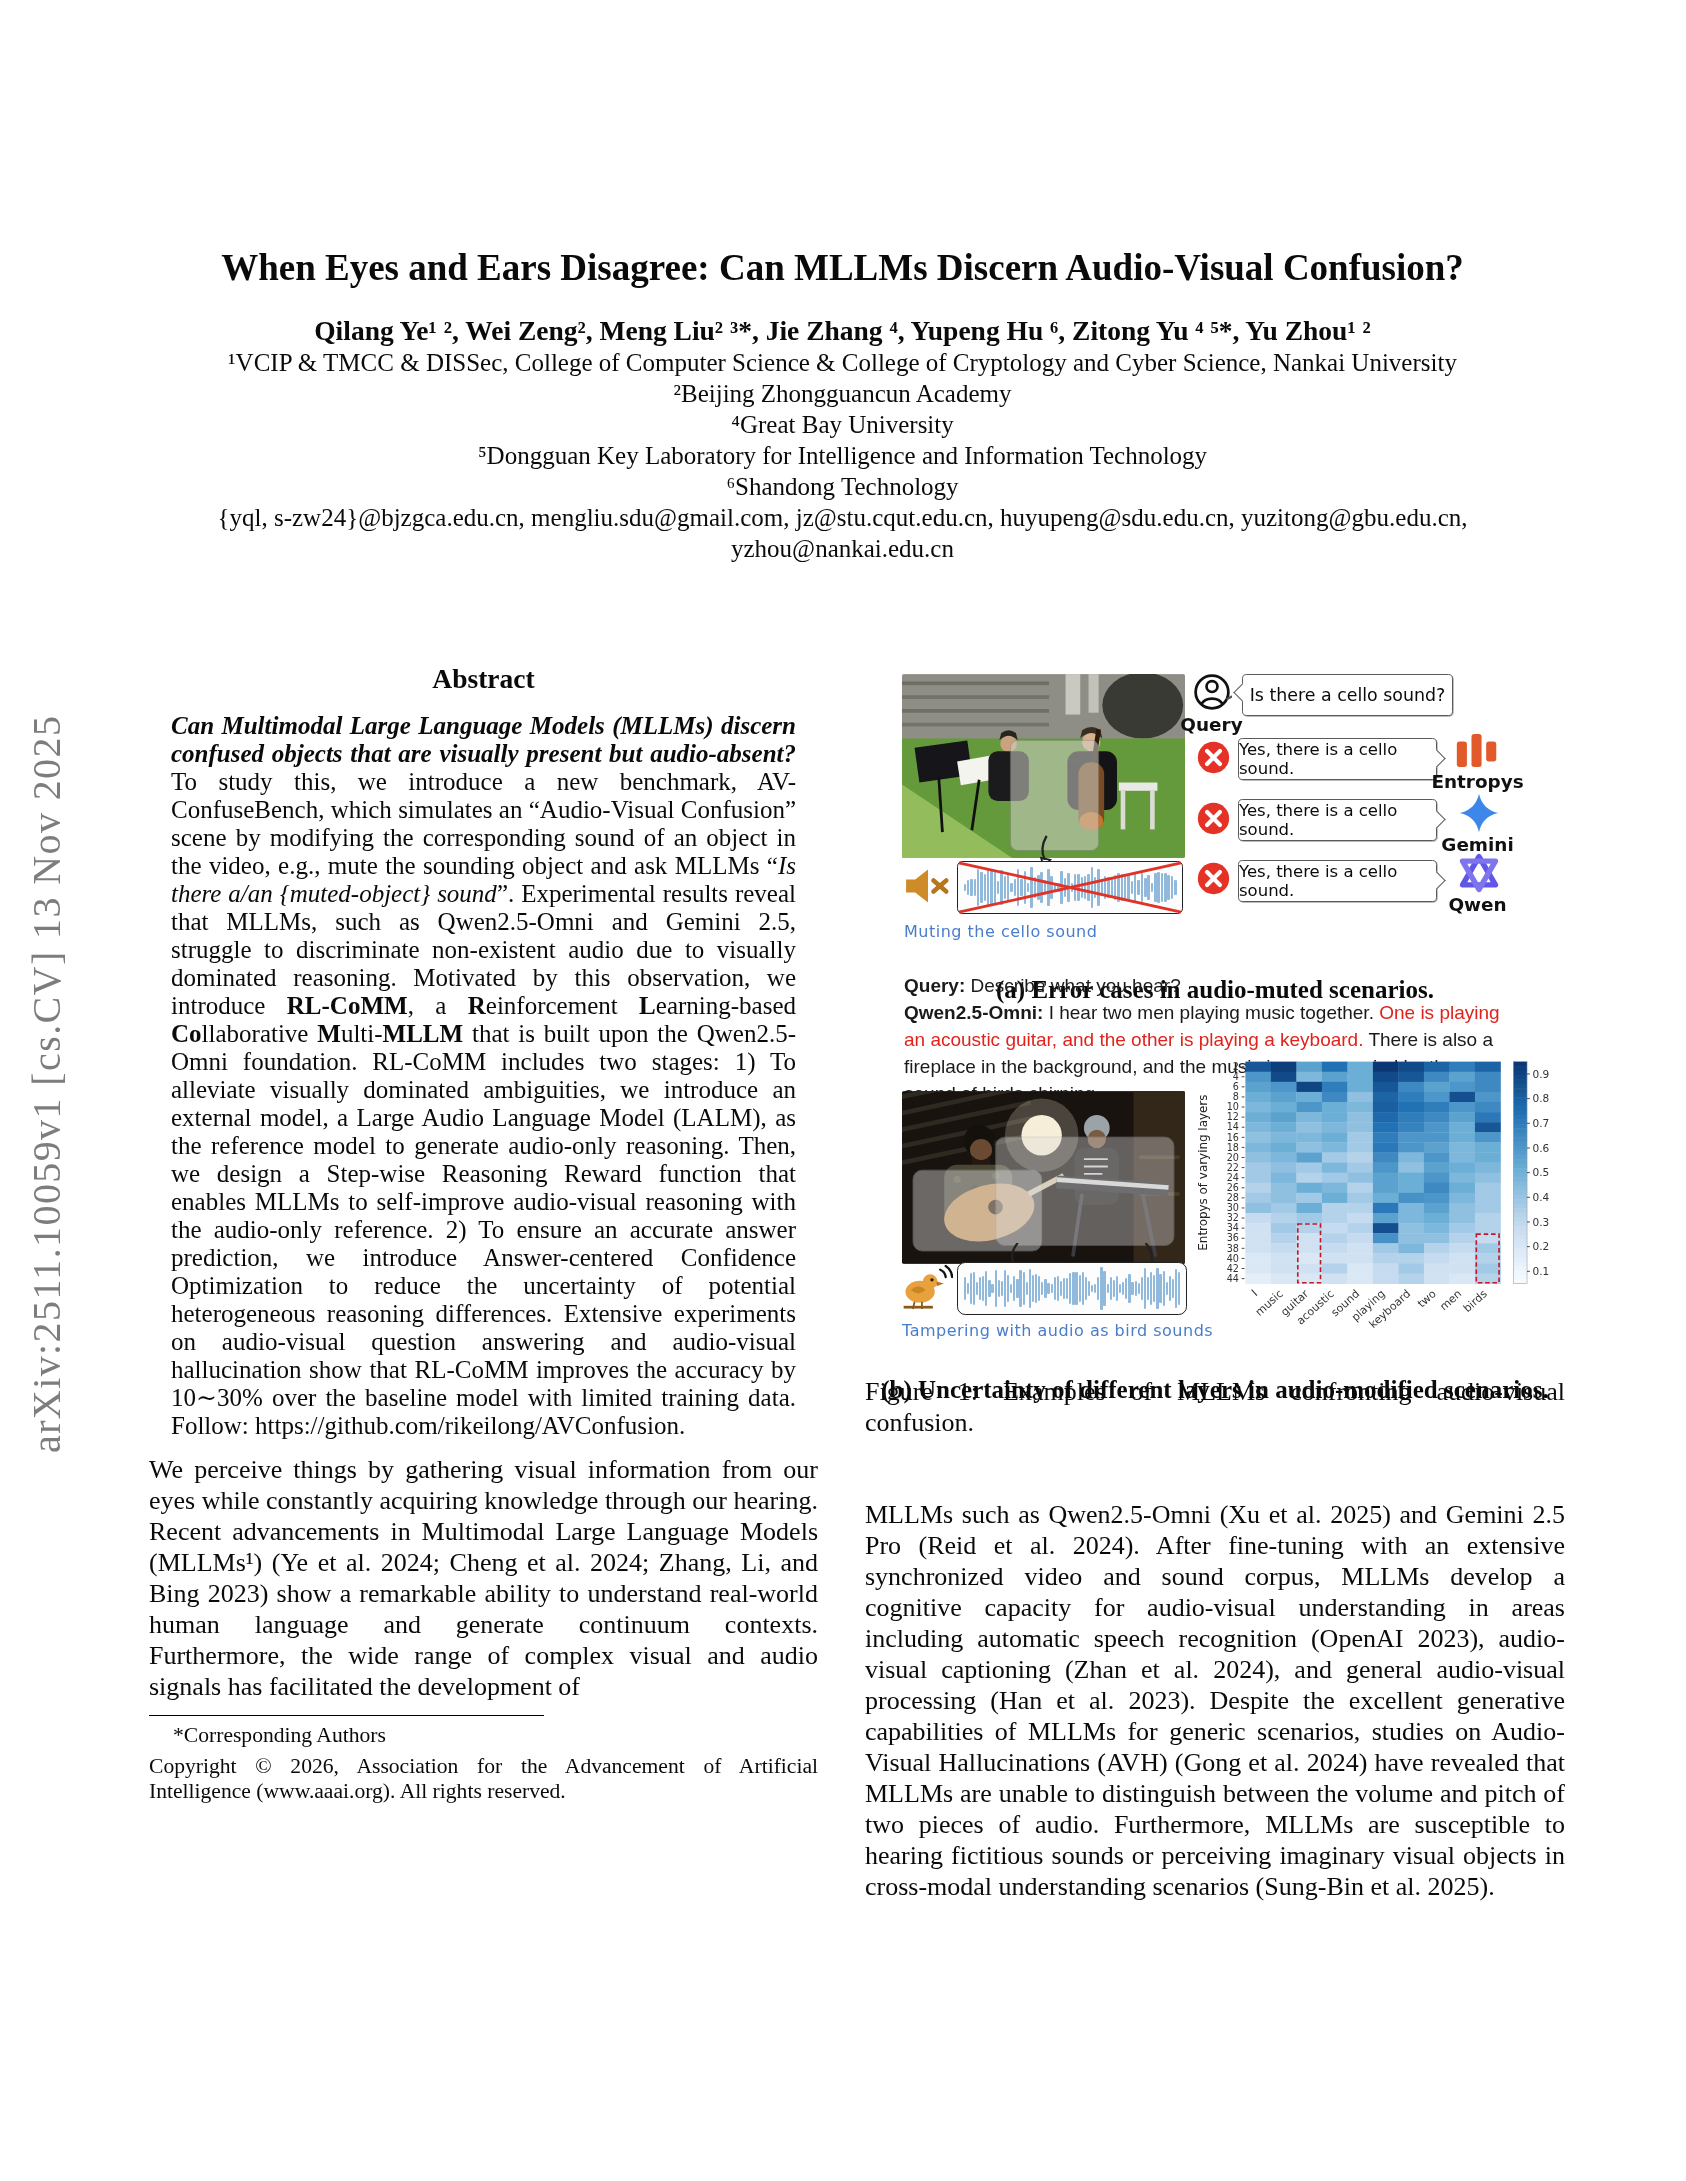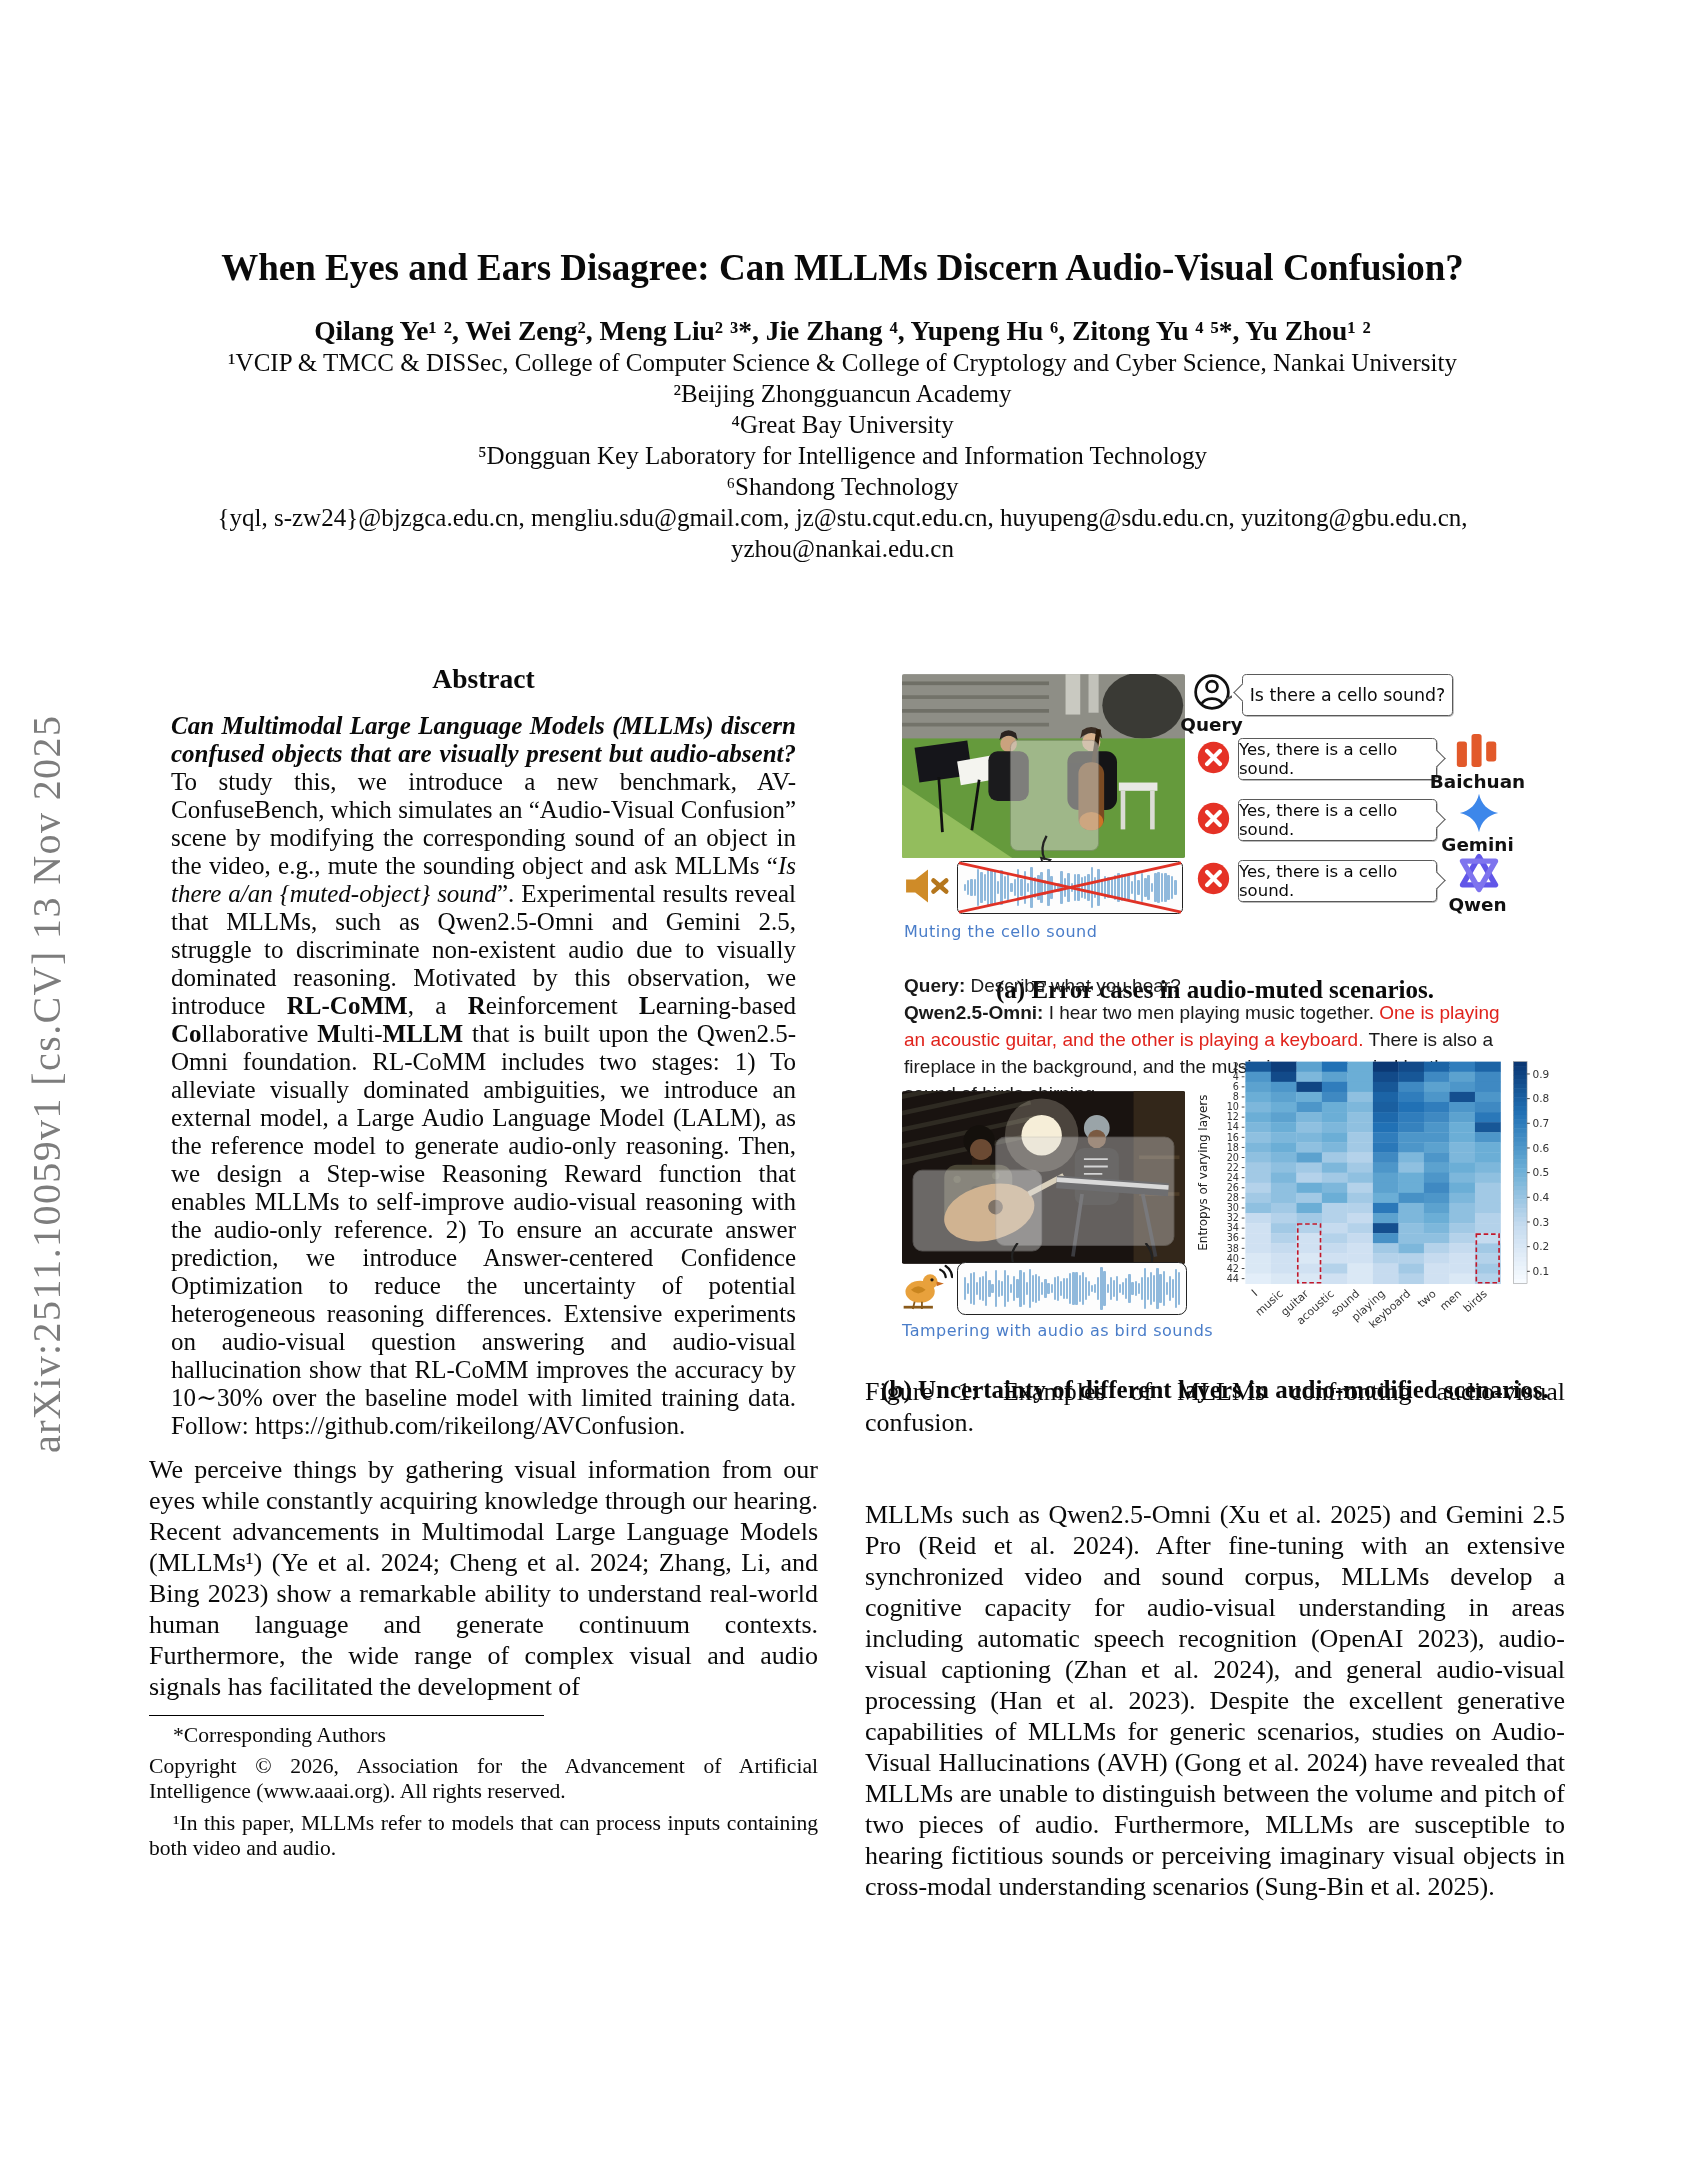--- a/index.html
+++ b/index.html
@@ -76,21 +76,20 @@
     <div class="emails">{yql, s-zw24}@bjzgca.edu.cn, mengliu.sdu@gmail.com, jz@stu.cqut.edu.cn, huyupeng@sdu.edu.cn, yuzitong@gbu.edu.cn, yzhou@nankai.edu.cn</div>
   </header>
 
   <section id="col-left">
     <h2>Abstract</h2>
     <p class="abs"><span class="seg-bi">Can Multimodal Large Language Models (MLLMs) discern confused objects that are visually present but audio-absent?</span><span> To study this, we introduce a new benchmark, AV-ConfuseBench, which simulates an “Audio-Visual Confusion” scene by modifying the corresponding sound of an object in the video, e.g., mute the sounding object and ask MLLMs “</span><span class="seg-i">Is there a/an {muted-object} sound</span><span>”. Experimental results reveal that MLLMs, such as Qwen2.5-Omni and Gemini 2.5, struggle to discriminate non-existent audio due to visually dominated reasoning. Motivated by this observation, we introduce </span><span class="seg-b">RL-CoMM</span><span>, a </span><span class="seg-b">R</span><span>einforcement </span><span class="seg-b">L</span><span>earning-based </span><span class="seg-b">Co</span><span>llaborative </span><span class="seg-b">M</span><span>ulti-</span><span class="seg-b">MLLM</span><span> that is built upon the Qwen2.5-Omni foundation. RL-CoMM includes two stages: 1) To alleviate visually dominated ambiguities, we introduce an external model, a Large Audio Language Model (LALM), as the reference model to generate audio-only reasoning. Then, we design a Step-wise Reasoning Reward function that enables MLLMs to self-improve audio-visual reasoning with the audio-only reference. 2) To ensure an accurate answer prediction, we introduce Answer-centered Confidence Optimization to reduce the uncertainty of potential heterogeneous reasoning differences. Extensive experiments on audio-visual question answering and audio-visual hallucination show that RL-CoMM improves the accuracy by 10∼30% over the baseline model with limited training data. Follow: </span><span>https://github.com/rikeilong/AVConfusion</span><span>.</span></p>
     <p class="body">We perceive things by gathering visual information from our eyes while constantly acquiring knowledge through our hearing. Recent advancements in Multimodal Large Language Models (MLLMs¹) (Ye et al. 2024; Cheng et al. 2024; Zhang, Li, and Bing 2023) show a remarkable ability to understand real-world human language and generate continuum contexts. Furthermore, the wide range of complex visual and audio signals has facilitated the development of</p>
     <div class="footrule"></div>
     <p class="fn indent">*Corresponding Authors</p>
     <p class="fn">Copyright © 2026, Association for the Advancement of Artificial Intelligence (www.aaai.org). All rights reserved.</p>
-    <p class="fn indent">¹In this paper, MLLMs refer to models that can process inputs containing both video and audio.</p>
   </section>
 
   <section id="col-right">
     <figure id="fig1">
 
       <div class="photo" style="left:37px;top:11px;width:283px;height:184px;">
         <svg width="283" height="184" viewBox="0 0 308 200">
           <rect width="308" height="200" fill="#8e8e86"></rect>
           <rect x="0" y="8" width="160" height="4" fill="#6f6f66"></rect>
           <rect x="0" y="23" width="160" height="4" fill="#73736a"></rect>
@@ -227,21 +226,21 @@
       </svg>
       <div class="bubble" style="left:373px;top:75px;width:197px;height:40px;">
         <span class="tail-r"></span>
         <span>Yes, there is a cello sound.</span>
       </div>
       <svg class="xover" style="left:590px;top:70px;" width="44" height="37" viewBox="0 0 48 40">
         <rect x="2" y="9" width="11" height="28" rx="3" fill="#e2592a"></rect>
         <rect x="18" y="1" width="11" height="36" rx="3" fill="#e2592a"></rect>
         <rect x="34" y="9" width="11" height="22" rx="3" fill="#e2592a"></rect>
       </svg>
-      <div class="model-label" style="left:562px;top:108px;">Baichuan</div>
+      <div class="model-label" style="left:562px;top:108px;">Entropys</div>
 
       <svg class="xover" style="left:331px;top:138px;" width="35" height="35" viewBox="0 0 38 38">
         <circle cx="19" cy="19" r="17" fill="#e53226"></circle>
         <line x1="12" y1="12" x2="26" y2="26" stroke="#fff" stroke-width="4.5" stroke-linecap="round"></line>
         <line x1="26" y1="12" x2="12" y2="26" stroke="#fff" stroke-width="4.5" stroke-linecap="round"></line>
       </svg>
       <div class="bubble" style="left:373px;top:136px;width:197px;height:40px;">
         <span class="tail-r"></span>
         <span>Yes, there is a cello sound.</span>
       </div>

